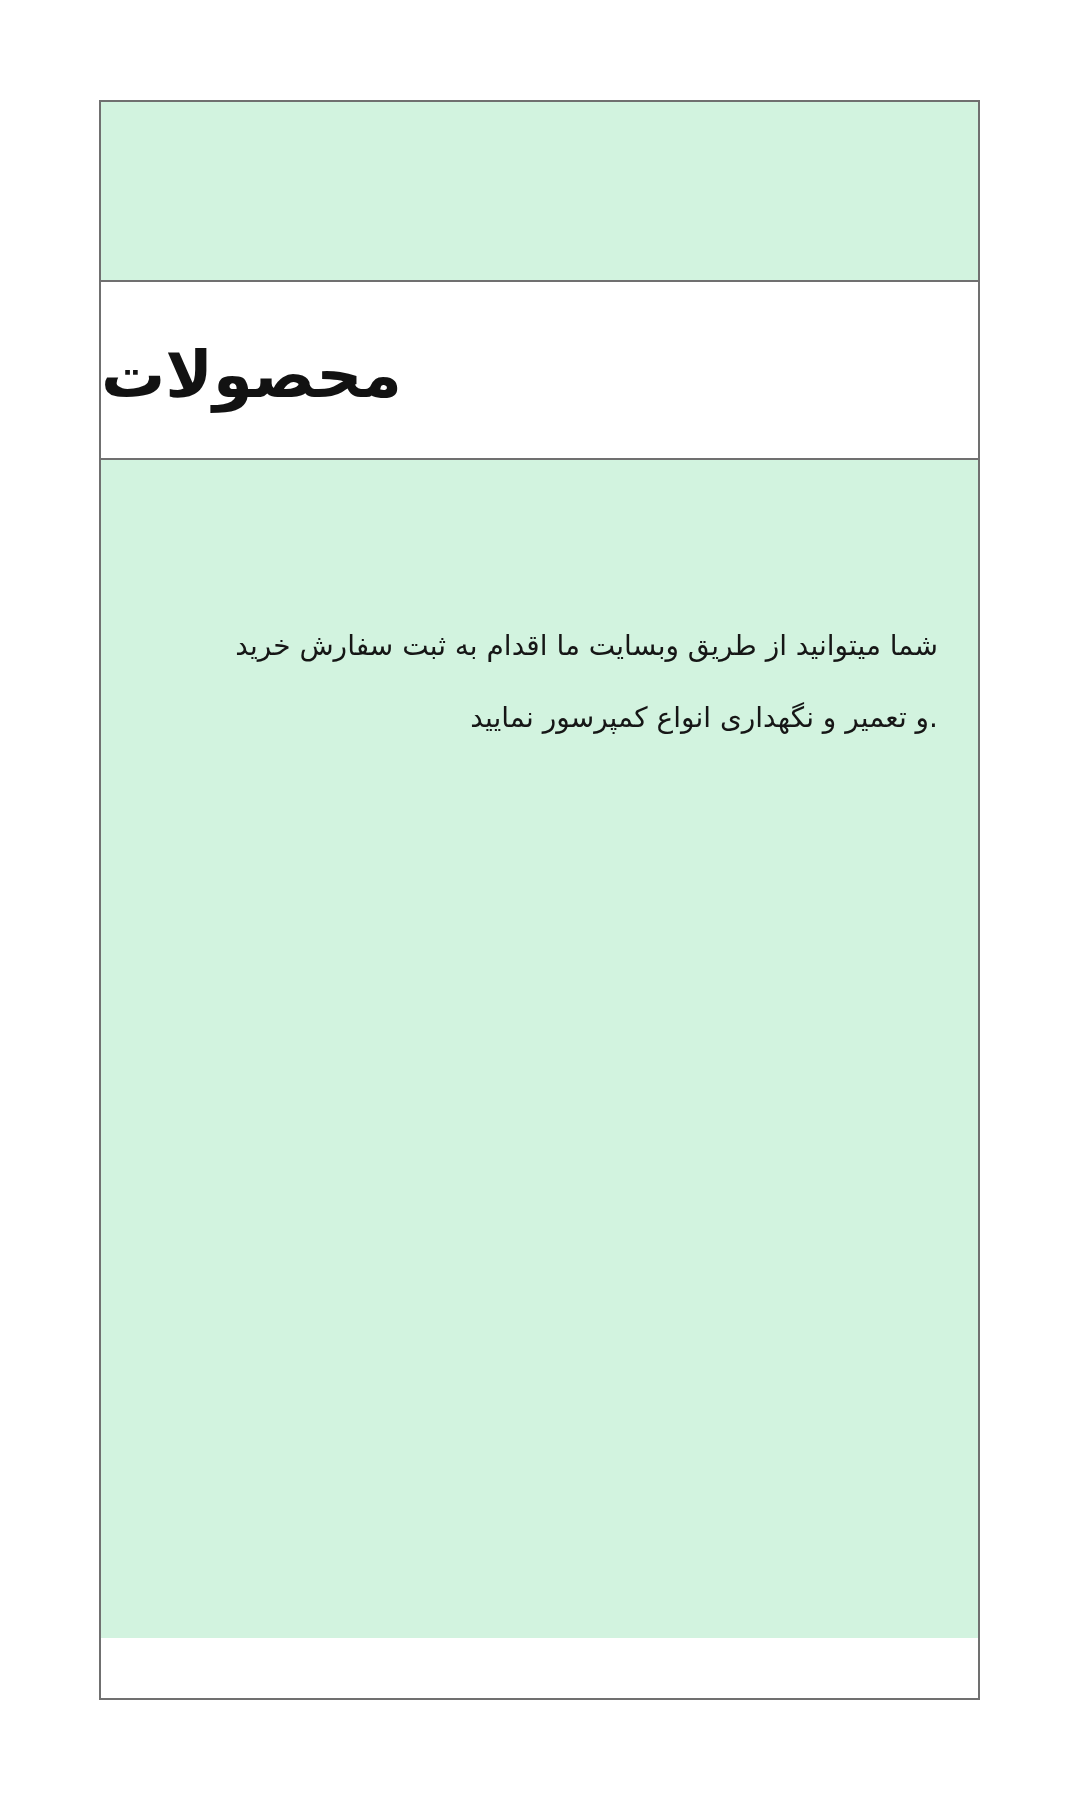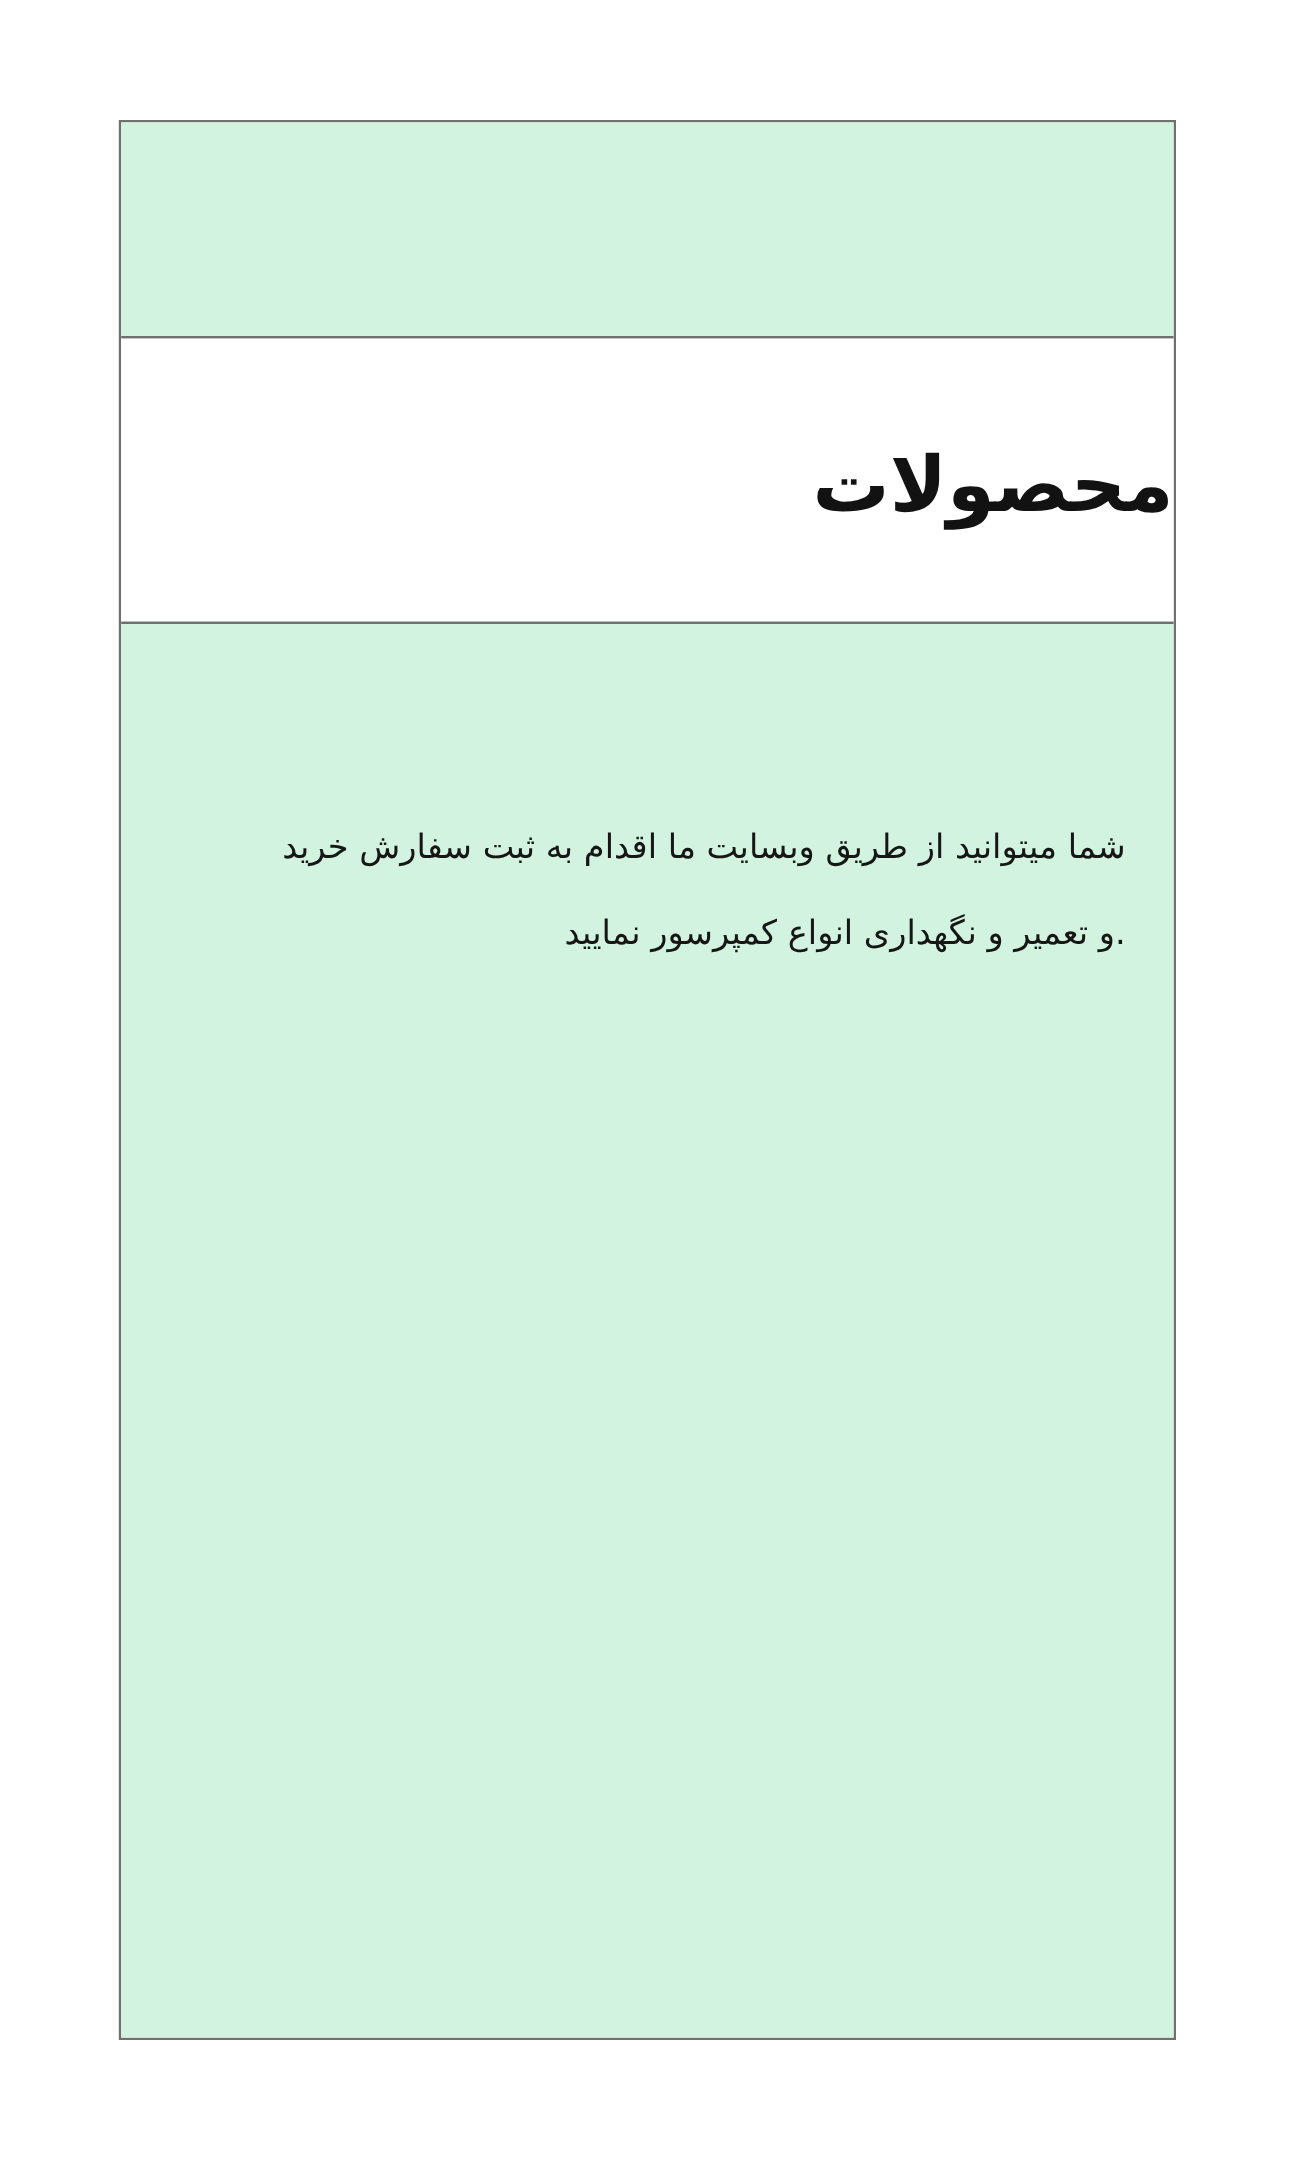--- a/index.html
+++ b/index.html
@@ -29,26 +29,26 @@
   }
   .section {
     box-sizing: border-box;
     width: 100%;
   }
   .section-top {
     height: 178px;
     background: #d2f3df;
   }
   .section-title {
-    height: 238px;
+    height: 178px;
     background: #ffffff;
     border-top: 2px solid #707070;
     display: flex;
     align-items: center;
-    justify-content: flex-end;
+    justify-content: flex-start;
   }
   .title-text {
     font-size: 64px;
     font-weight: bold;
     color: #121212;
     line-height: 1;
     padding-top: 10px;
     direction: rtl;
   }
   .section-body {

